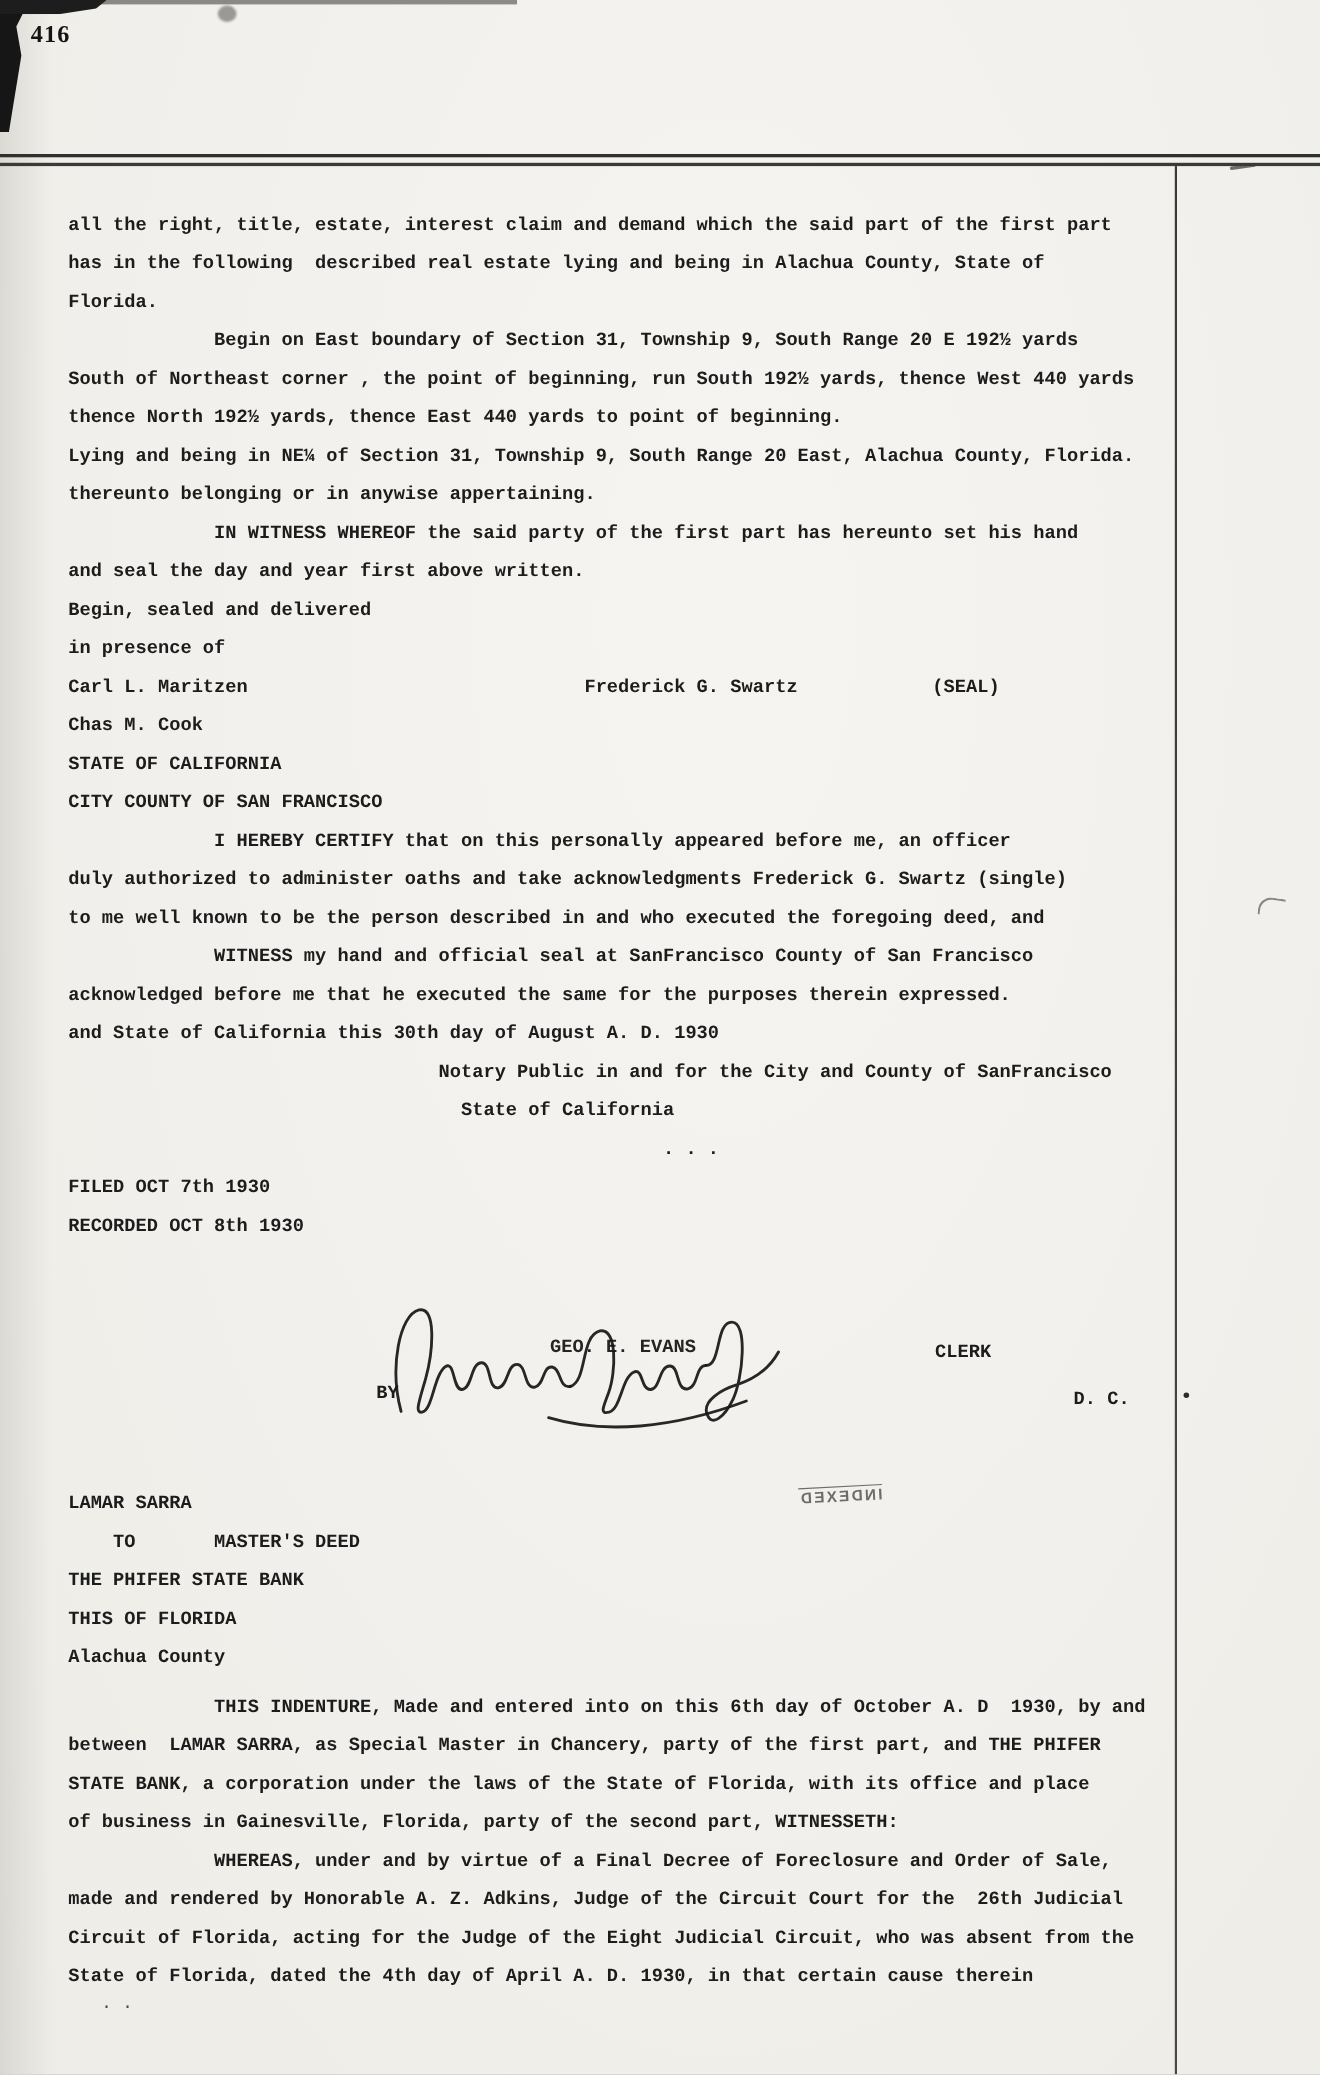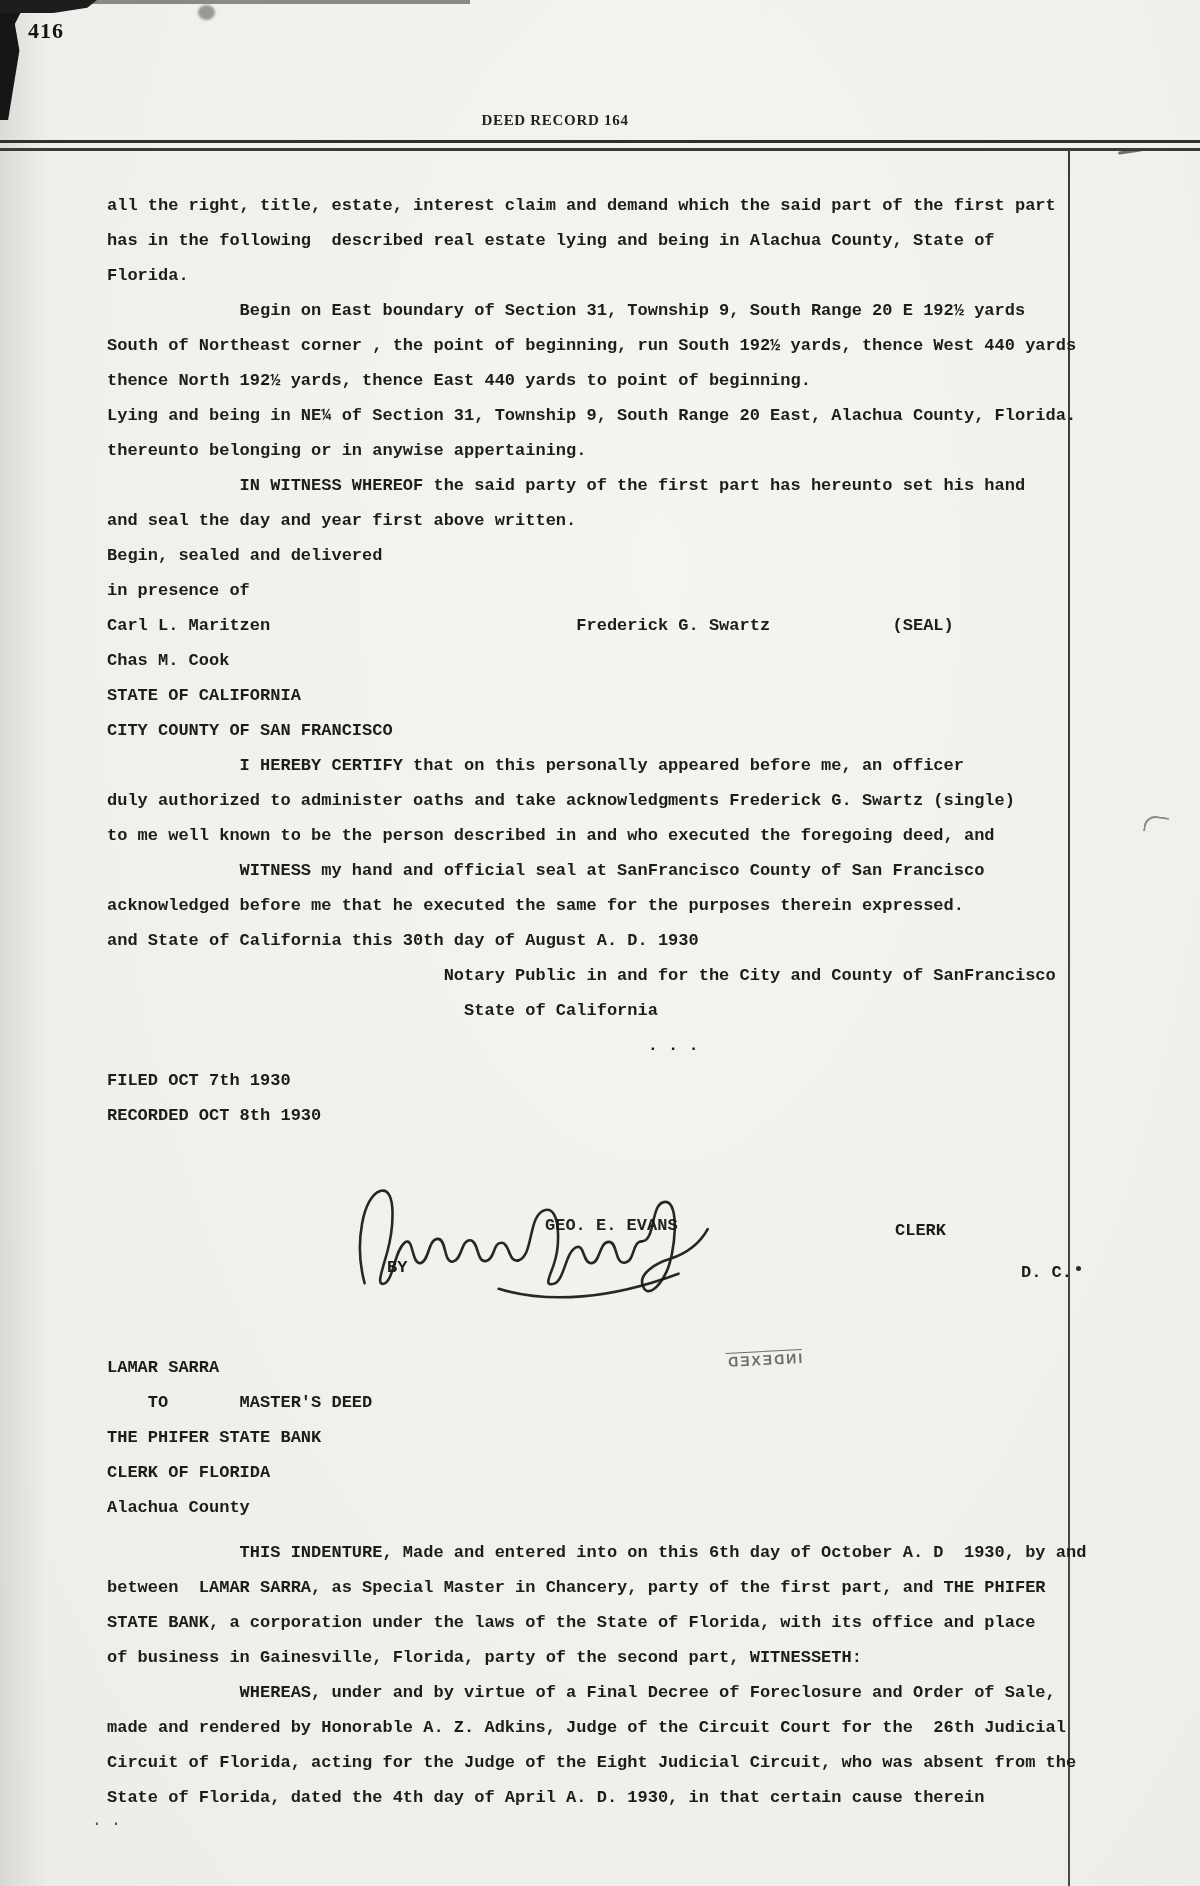--- a/index.html
+++ b/index.html
@@ -5,21 +5,21 @@
   * { margin:0; padding:0; box-sizing:border-box; }
   html,body { background:#cfcdc7; }
   .page {
     position:relative; width:1200px; height:1886px; margin:0 auto;
     background: radial-gradient(ellipse at 55% 30%, #f5f4f0 0%, #f1f0ec 55%, #edece6 100%);
     overflow:hidden;
     font-family:"Liberation Sans", sans-serif;
   }
   .mono {
     font-family:"Liberation Mono","DejaVu Sans Mono",monospace;
-    font-weight:700; color:#1c1c1c; font-size:17px;margin-left:45px;
+    font-weight:700; color:#1c1c1c; font-size:17px;
   }
   .textblock { position:absolute; left:62px; }
   .textblock .tline { white-space:pre; line-height:35px; height:35px; }
 
   .page-number {
     position:absolute; left:28px; top:18px;
     font-family:"Liberation Serif", serif; font-weight:700;
     font-size:22px; color:#141414; letter-spacing:1px;
   }
   .header {
@@ -86,21 +86,20 @@
   <div class="artifact corner-wedge"></div>
   <div class="artifact top-bar"></div>
   <div class="artifact top-strip"></div>
   <div class="artifact staple-hole"></div>
   <div class="artifact pencil-dash"></div>
   <div class="artifact margin-curve"></div>
   <div class="artifact ink-dot"></div>
   <div class="artifact bottom-marks">. .</div>
 
   <div class="page-number">416</div>
-  <div class="header">DEED RECORD 164</div>
   <div class="double-rule"></div>
   <div class="right-border"></div>
 
   <div class="textblock mono" style="top:188px;">
       <div class="tline">all the right, title, estate, interest claim and demand which the said part of the first part</div>
       <div class="tline">has in the following  described real estate lying and being in Alachua County, State of</div>
       <div class="tline">Florida.</div>
       <div class="tline">             Begin on East boundary of Section 31, Township 9, South Range 20 E 192½ yards</div>
       <div class="tline">South of Northeast corner , the point of beginning, run South 192½ yards, thence West 440 yards</div>
       <div class="tline">thence North 192½ yards, thence East 440 yards to point of beginning.</div>
@@ -138,21 +137,21 @@
     <path d="M294,67 C308,67 303,28 318,28 C333,28 327,80 318,98 C310,114 298,124 294,111 C290,99 308,89 322,85 C338,80 352,70 360,56"></path>
     <path d="M150,112 C200,128 262,124 330,100"></path>
   </svg>
 
   <div class="stamp">INDEXED</div>
 
   <div class="textblock mono" style="top:1350px;">
       <div class="tline">LAMAR SARRA</div>
       <div class="tline">    TO       MASTER'S DEED</div>
       <div class="tline">THE PHIFER STATE BANK</div>
-      <div class="tline">CLERK OF FLORIDA</div>
+      <div class="tline">THIS OF FLORIDA</div>
       <div class="tline">Alachua County</div>
     </div>
 
   <div class="textblock mono" style="top:1535px;">
       <div class="tline">             THIS INDENTURE, Made and entered into on this 6th day of October A. D  1930, by and</div>
       <div class="tline">between  LAMAR SARRA, as Special Master in Chancery, party of the first part, and THE PHIFER</div>
       <div class="tline">STATE BANK, a corporation under the laws of the State of Florida, with its office and place</div>
       <div class="tline">of business in Gainesville, Florida, party of the second part, WITNESSETH:</div>
       <div class="tline">             WHEREAS, under and by virtue of a Final Decree of Foreclosure and Order of Sale,</div>
       <div class="tline">made and rendered by Honorable A. Z. Adkins, Judge of the Circuit Court for the  26th Judicial</div>

